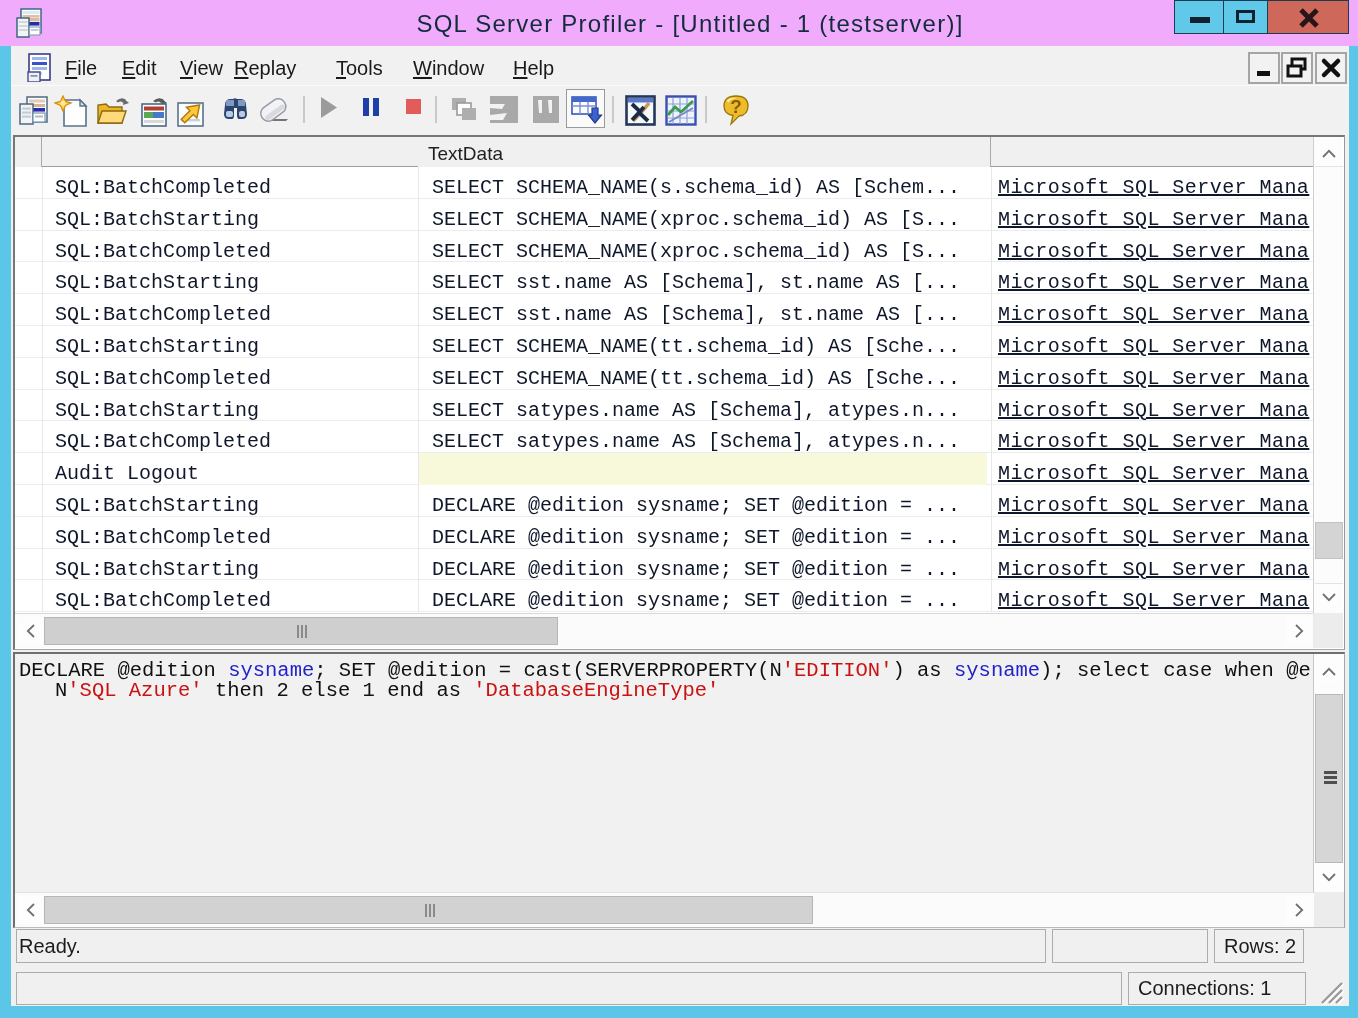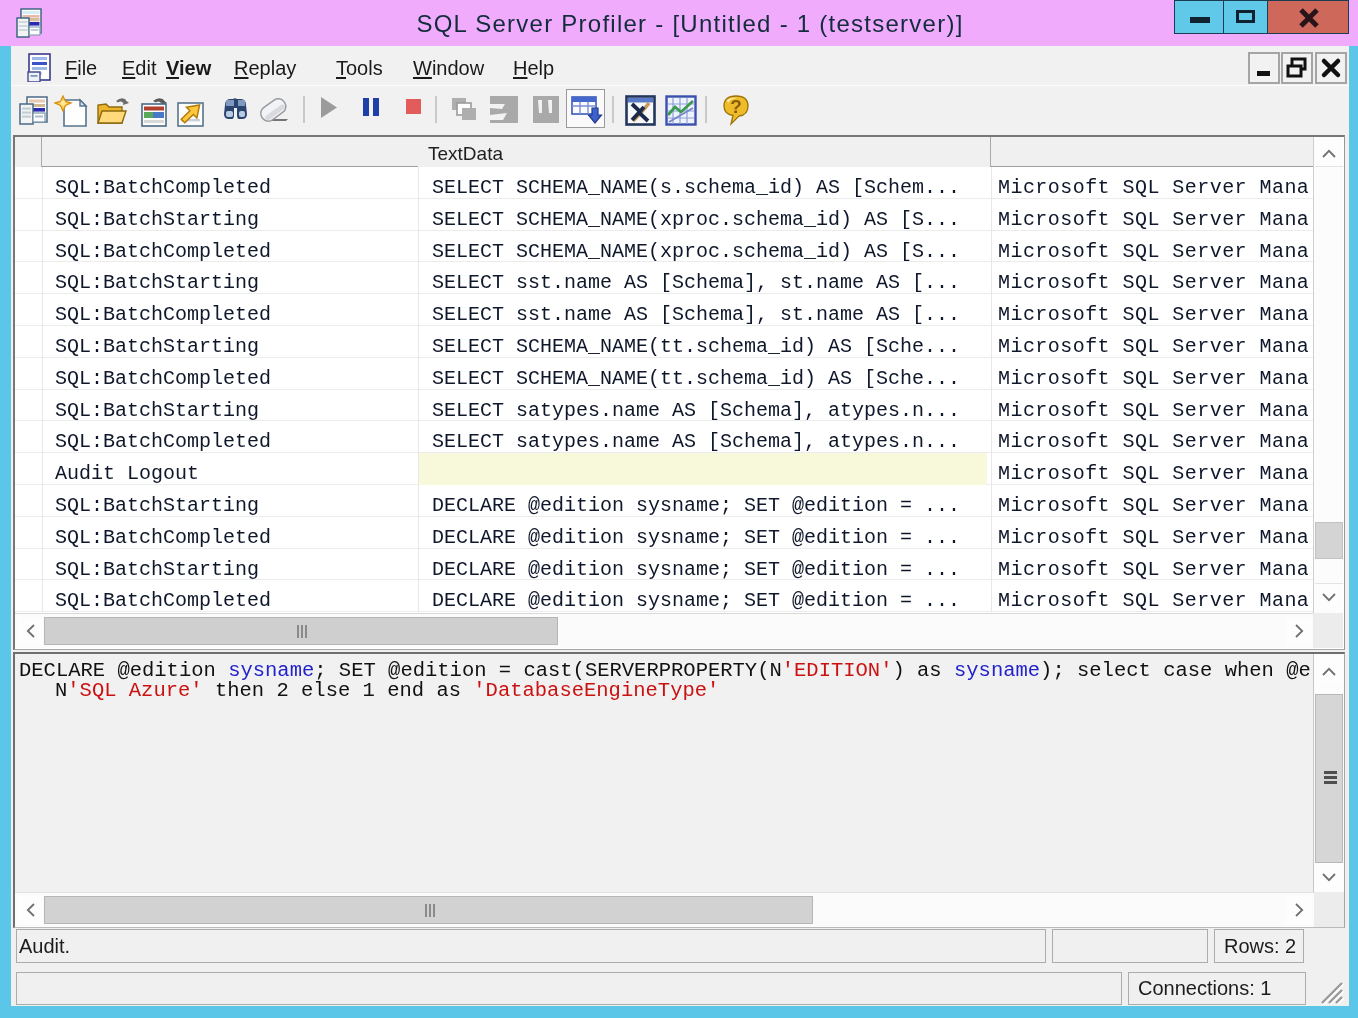--- a/index.html
+++ b/index.html
@@ -21,21 +21,21 @@
 .tsep{position:absolute;top:96px;width:2px;height:27px;background:#c9c9c9;}
 .ticon{position:absolute;top:95px;}
 
 #grid{position:absolute;left:13px;top:135px;width:1332px;height:515px;background:#fff;border:2px solid #777;border-right:1px solid #999;border-bottom:1px solid #a5a5a5;box-sizing:border-box;}
 .hdrcell{position:absolute;top:0;height:30px;background:#f0f0f0;border-right:1px solid #a9a9a9;box-sizing:border-box;font-size:19px;color:#1f1f1f;line-height:28px;padding-top:3px;white-space:nowrap;overflow:hidden;}
 #hdrrow{position:absolute;left:0;top:0;width:1300px;height:30px;background:#f0f0f0;border-bottom:1px solid #9e9e9e;box-sizing:border-box;}
 .grow{position:absolute;left:0;width:1300px;height:31.8px;border-bottom:1px solid #ececec;box-sizing:border-box;white-space:nowrap;}
 .gc{position:absolute;top:6px;height:31px;font-family:"Liberation Mono",monospace;font-size:20px;color:#0f172a;line-height:30px;overflow:hidden;white-space:pre;}
 .c1{left:27px;width:376px;padding-left:13px;}
 .c2{left:405px;width:573px;padding-left:12px;box-sizing:border-box;}
-.c3{left:976px;width:324px;padding-left:7px;box-sizing:border-box;letter-spacing:0.45px;}
+.c3{left:976px;width:324px;padding-left:7px;box-sizing:border-box;letter-spacing:0.45px;text-decoration:underline;}
 .colline{position:absolute;top:30px;width:1px;height:445px;background:#e8e8e8;}
 
 .sbtn{position:absolute;display:flex;align-items:center;justify-content:center;color:#5a5a5a;background:#fdfdfd;font-size:17px;}
 
 #sqlpanel{position:absolute;left:13px;top:652px;width:1332px;height:276px;background:#f1f1f1;border:2px solid #6f6f6f;border-right:1px solid #a5a5a5;border-bottom:1px solid #bbb;box-sizing:border-box;}
 .sqlline{position:absolute;left:4px;font-family:"Liberation Mono",monospace;font-size:20.5px;color:#111;white-space:pre;}
 .kwb{color:#2222cc;}
 .strr{color:#cc1111;}
 
 .statusseg{position:absolute;background:#f0f0f0;border:1px solid #acacac;box-sizing:border-box;font-size:20px;color:#1c1c1c;}
@@ -76,21 +76,21 @@
     <rect x="3" y="2" width="21" height="26" fill="#fdfdfd" stroke="#3a3a8c" stroke-width="1.6"></rect>
     <rect x="6" y="5" width="15" height="3" fill="#9db8e8"></rect>
     <rect x="6" y="10" width="15" height="3" fill="#3c50c8"></rect>
     <rect x="6" y="15" width="15" height="3" fill="#9db8e8"></rect>
     <rect x="6" y="20" width="10" height="3" fill="#c8d4ee"></rect>
     <path d="M2 20 L14 20 L14 30 L2 30 Z" fill="#eef2f6" stroke="#4a4a90" stroke-width="1.4"></path>
     <rect x="4.5" y="23" width="7" height="1.8" fill="#8098b8"></rect>
   </svg>
   <div class="menuitem" style="left:65px;"><u>F</u>ile</div>
   <div class="menuitem" style="left:122px;"><u>E</u>dit</div>
-  <div class="menuitem" style="left:166px;font-weight:bold;"><u>V</u>iew</div>
+  <div class="menuitem" style="left:180px;"><u>V</u>iew</div>
   <div class="menuitem" style="left:234px;"><u>R</u>eplay</div>
   <div class="menuitem" style="left:336px;"><u>T</u>ools</div>
   <div class="menuitem" style="left:413px;"><u>W</u>indow</div>
   <div class="menuitem" style="left:513px;"><u>H</u>elp</div>
   <div class="mdibtn" style="left:1248px;">
     <div class="abs" style="left:7px;top:17px;width:13px;height:5px;background:#111;"></div>
   </div>
   <div class="mdibtn" style="left:1281px;">
     <svg width="28" height="28" viewBox="0 0 28 28">
       <rect x="9" y="5" width="13" height="10" fill="none" stroke="#111" stroke-width="3"></rect>
@@ -352,21 +352,21 @@
         <div class="abs" style="left:388px;top:7px;width:2px;height:13px;background:#8a8a8a;"></div>
       </div>
       <div class="sbtn" style="left:1271px;top:3px;width:26px;height:28px;">
           <svg width="9" height="14" viewBox="0 0 9 14">
             <path d="M1 1 L7.2 7 L1 13" stroke="#707070" stroke-width="1.8" fill="none"></path>
           </svg>
         </div>
     </div>
     <div class="abs" style="left:1299px;top:238px;width:30px;height:35px;background:#ececec;"></div>
   </div>
-  <div class="statusseg" style="left:16px;top:929px;width:1030px;height:34px;line-height:33px;padding-left:2px;">Audit.</div>
+  <div class="statusseg" style="left:16px;top:929px;width:1030px;height:34px;line-height:33px;padding-left:2px;">Ready.</div>
   <div class="statusseg" style="left:1052px;top:929px;width:156px;height:34px;"></div>
   <div class="statusseg" style="left:1214px;top:929px;width:90px;height:34px;line-height:32px;padding-left:9px;">Rows: 2</div>
   <div class="statusseg" style="left:16px;top:972px;width:1106px;height:33px;"></div>
   <div class="statusseg" style="left:1128px;top:972px;width:178px;height:33px;line-height:31px;padding-left:9px;">Connections: 1</div>
   <svg class="abs" style="left:1312px;top:981px;" width="34" height="24" viewBox="0 0 34 24">
     <path d="M30 2 L10 22 M30 9 L17 22 M30 16 L24 22" stroke="#9a9a9a" stroke-width="2.4"></path>
     <path d="M31.5 3.5 L11.5 23.5 M31.5 10.5 L18.5 23.5 M31.5 17.5 L25.5 23.5" stroke="#fdfdfd" stroke-width="1.6"></path>
   </svg>
 </div>
 

